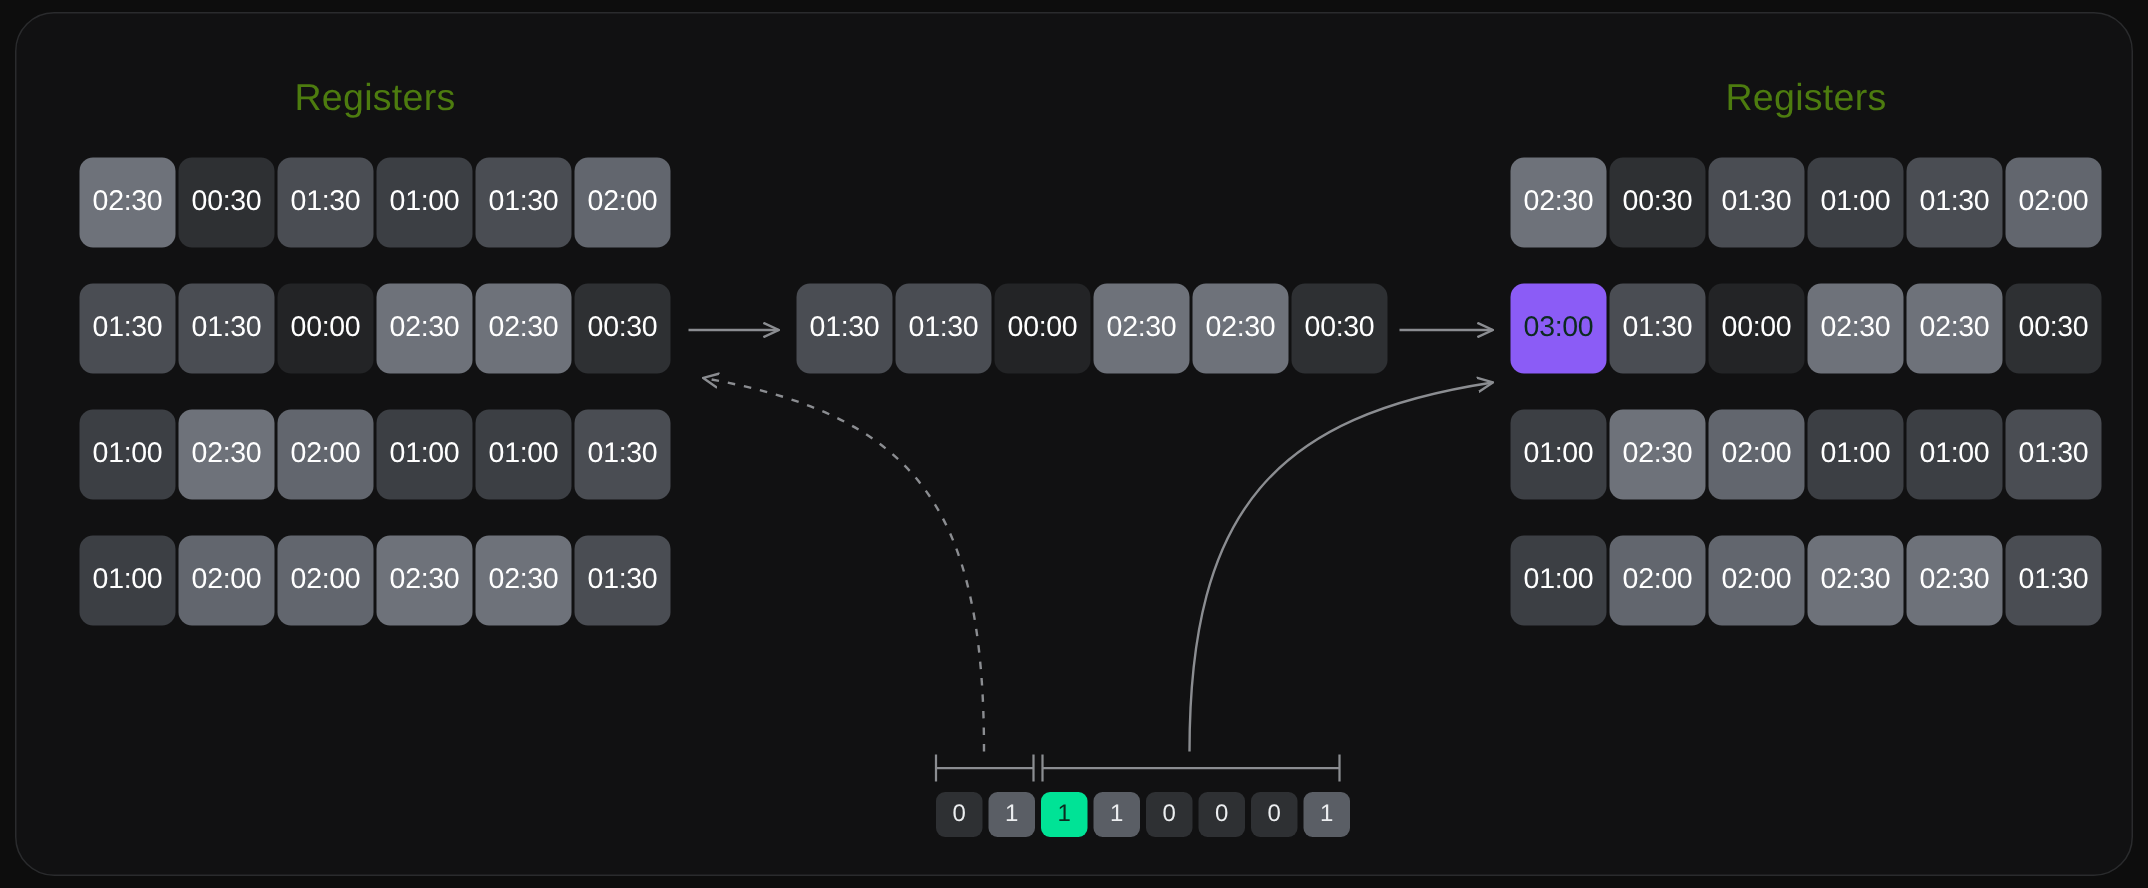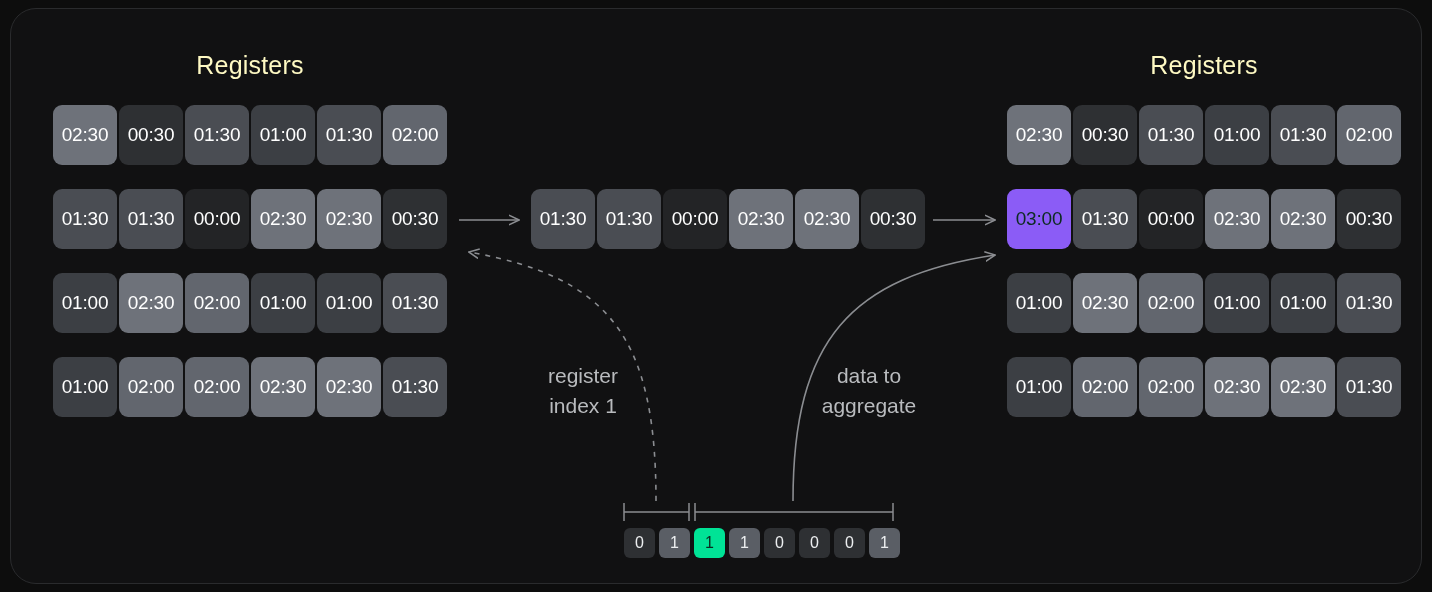--- a/index.html
+++ b/index.html
@@ -26,21 +26,21 @@
     height: 576px;
     background: #111112;
     border-radius: 26px;
     border: 1px solid #2a2b2d;
     box-sizing: border-box;
     overflow: hidden;
   }
   .grid-title {
     position: absolute;
     font-size: 25px;
-    color: #fef9c3;
+    color: #4d7c0f;
     letter-spacing: 0.2px;
     white-space: nowrap;
     text-align: center;
   }
   #title-left  { left: 42px;  top: 42px; width: 394px; }
   #title-right { left: 996px; top: 42px; width: 394px; }
 
   .reg-grid {
     position: absolute;
     display: grid;
@@ -188,24 +188,20 @@
         <div class="cell" style="background: rgb(60, 63, 68);">01:00</div>
         <div class="cell" style="background: rgb(74, 77, 83);">01:30</div>
         <div class="cell" style="background: rgb(60, 63, 68);">01:00</div>
         <div class="cell" style="background: rgb(98, 102, 110);">02:00</div>
         <div class="cell" style="background: rgb(98, 102, 110);">02:00</div>
         <div class="cell" style="background: rgb(110, 114, 122);">02:30</div>
         <div class="cell" style="background: rgb(110, 114, 122);">02:30</div>
         <div class="cell" style="background: rgb(74, 77, 83);">01:30</div>
       </div>
 
-    <div class="label" id="label-index">register
-index 1</div>
-    <div class="label" id="label-data">data to
-aggregate</div>
 
     <div class="bits" id="hash-bits">
         <div class="bit" style="background: rgb(46, 48, 51);">0</div>
         <div class="bit" style="background: rgb(90, 94, 101);">1</div>
         <div class="bit hl" style="background: rgb(0, 227, 150);">1</div>
         <div class="bit" style="background: rgb(90, 94, 101);">1</div>
         <div class="bit" style="background: rgb(46, 48, 51);">0</div>
         <div class="bit" style="background: rgb(46, 48, 51);">0</div>
         <div class="bit" style="background: rgb(46, 48, 51);">0</div>
         <div class="bit" style="background: rgb(90, 94, 101);">1</div>

